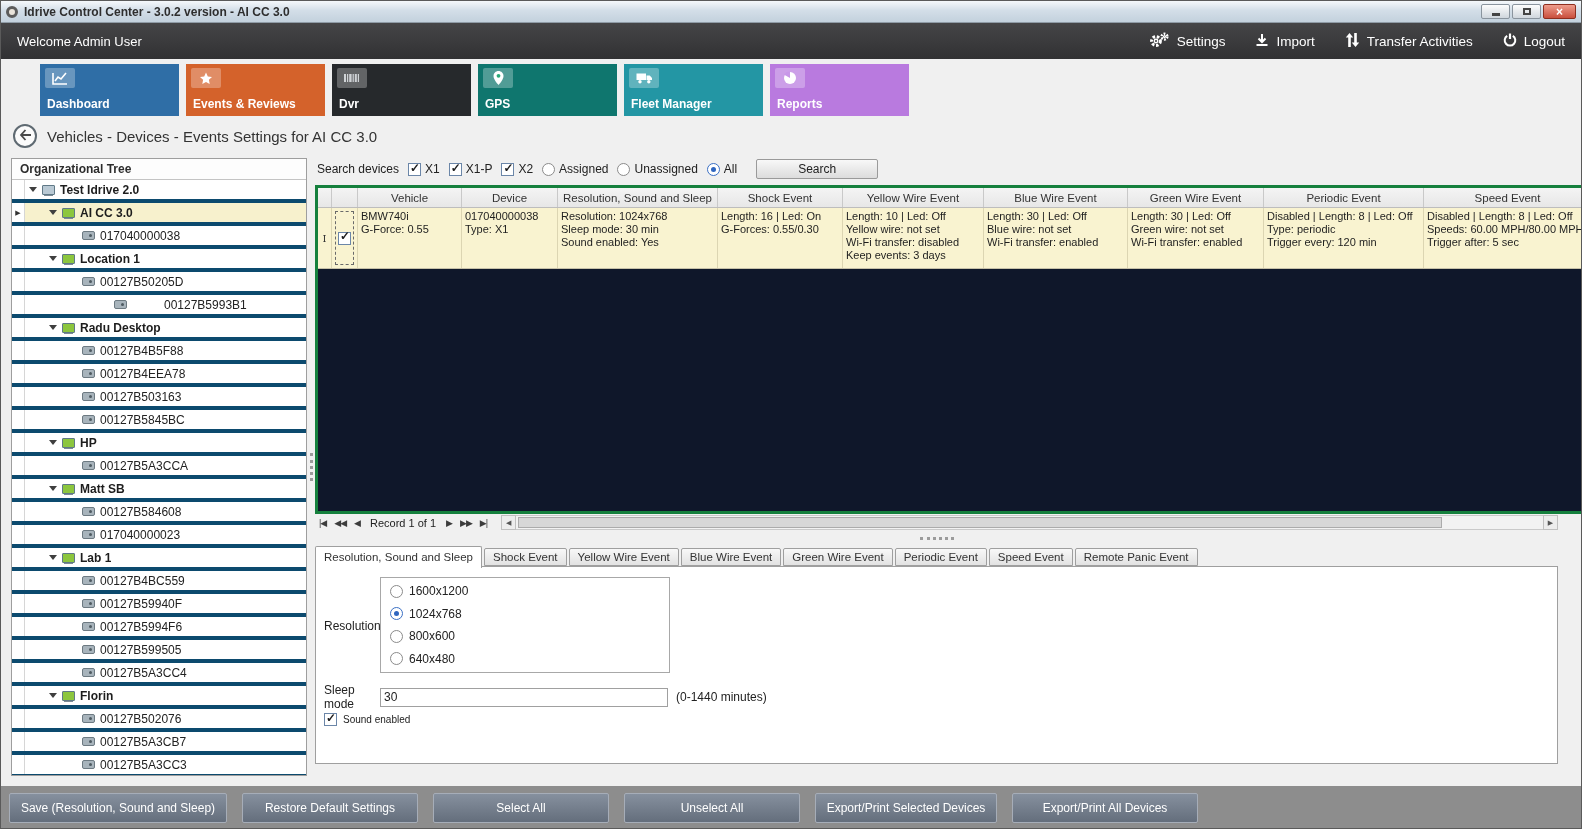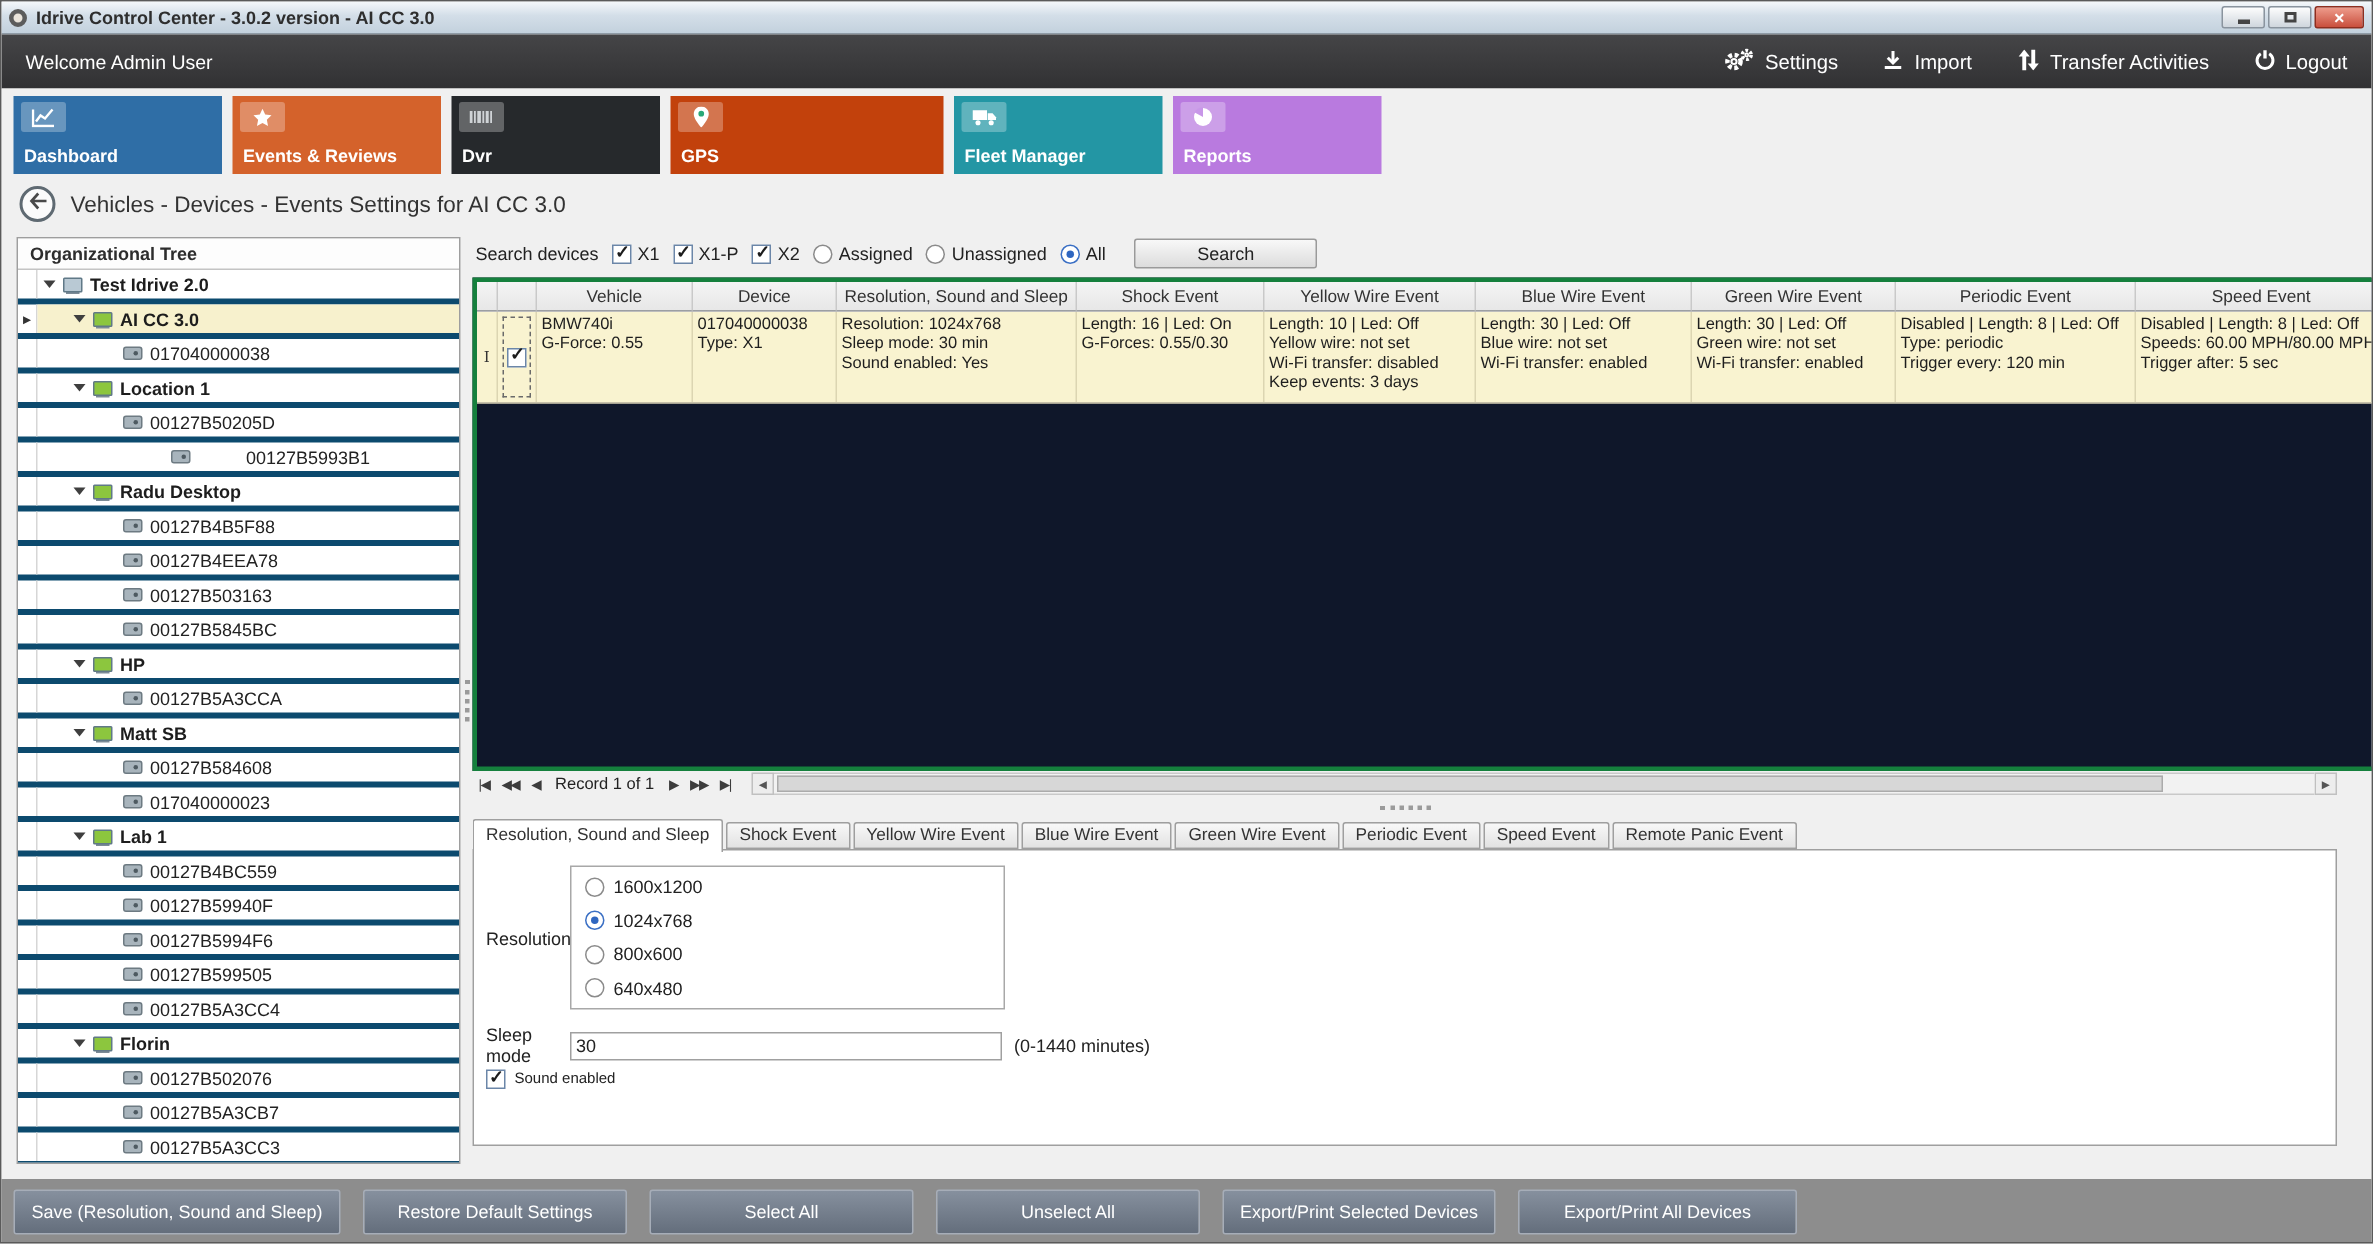--- a/index.html
+++ b/index.html
@@ -16,21 +16,21 @@
   .glyph-max{width:8px;height:7px;border:2px solid #444;box-sizing:border-box;}
   .win-btn.close{width:33px;background:linear-gradient(#ee9c8c,#c94f3d);border-color:#8e2e1f;color:#fff;font-size:12px;font-weight:bold;line-height:1;}
 
   
   .topbar{height:36px;background:linear-gradient(#454547,#313133);display:flex;align-items:center;color:#fff;padding:0 16px;box-sizing:border-box;}
   .topbar .welcome{font-size:13px;}
   .topbar .actions{margin-left:auto;display:flex;gap:30px;align-items:center;}
   .action{display:flex;align-items:center;gap:7px;font-size:13.5px;cursor:pointer;white-space:nowrap;}
 
   
-  .tiles{background:#f0f0f0;padding:5px 0 5px 8px;display:flex;gap:7px;height:62px;box-sizing:border-box;}
+  .tiles{background:#f0f0f0;padding:5px 0 5px 8px;display:flex;gap:7px;height:62px;box-sizing:border-box;margin-left:31px;}
   .tile{width:139px;height:52px;position:relative;color:#fff;flex:none;cursor:pointer;}
   .tile .ticon{position:absolute;left:5px;top:4px;width:30px;height:20px;background:rgba(255,255,255,.28);border-radius:2px;display:flex;align-items:center;justify-content:center;}
   .tile .tlabel{position:absolute;left:7px;bottom:5px;font-size:12px;font-weight:bold;white-space:nowrap;}
 
   
   .crumbbar{height:30px;display:flex;align-items:center;gap:10px;padding-left:12px;background:#f0f0f0;box-sizing:border-box;}
   .back-btn{width:24px;height:24px;border-radius:50%;border:2px solid #5f6a72;background:#fbfbfb;display:flex;align-items:center;justify-content:center;box-sizing:border-box;cursor:pointer;flex:none;}
   .crumb-title{font-size:15px;color:#333;}
 
   
@@ -205,21 +205,21 @@
               <rect x="3" y="1" width="1.2" height="8"></rect>
               <rect x="5.2" y="1" width="2.4" height="8"></rect>
               <rect x="8.6" y="1" width="1.2" height="8"></rect>
               <rect x="10.8" y="1" width="2" height="8"></rect>
               <rect x="13.8" y="1" width="1.2" height="8"></rect>
             </g>
           </svg>
         </span>
       <span class="tlabel">Dvr</span>
     </div>
-    <div class="tile" style="background: #c2410c; padding-left: 43px;">
+    <div class="tile" style="background: #0f766e;">
       <span class="ticon">
           <svg width="11" height="14" viewBox="0 0 11 14">
             <path d="M5.5 0C2.7 0 .5 2.2.5 5c0 3.7 5 9 5 9s5-5.3 5-9c0-2.8-2.2-5-5-5z" fill="#fff"></path>
             <circle cx="5.5" cy="4.8" r="1.9" fill="#2aa877"></circle>
           </svg>
         </span>
       <span class="tlabel">GPS</span>
     </div>
     <div class="tile" style="background: rgb(35, 150, 164);">
       <span class="ticon">

